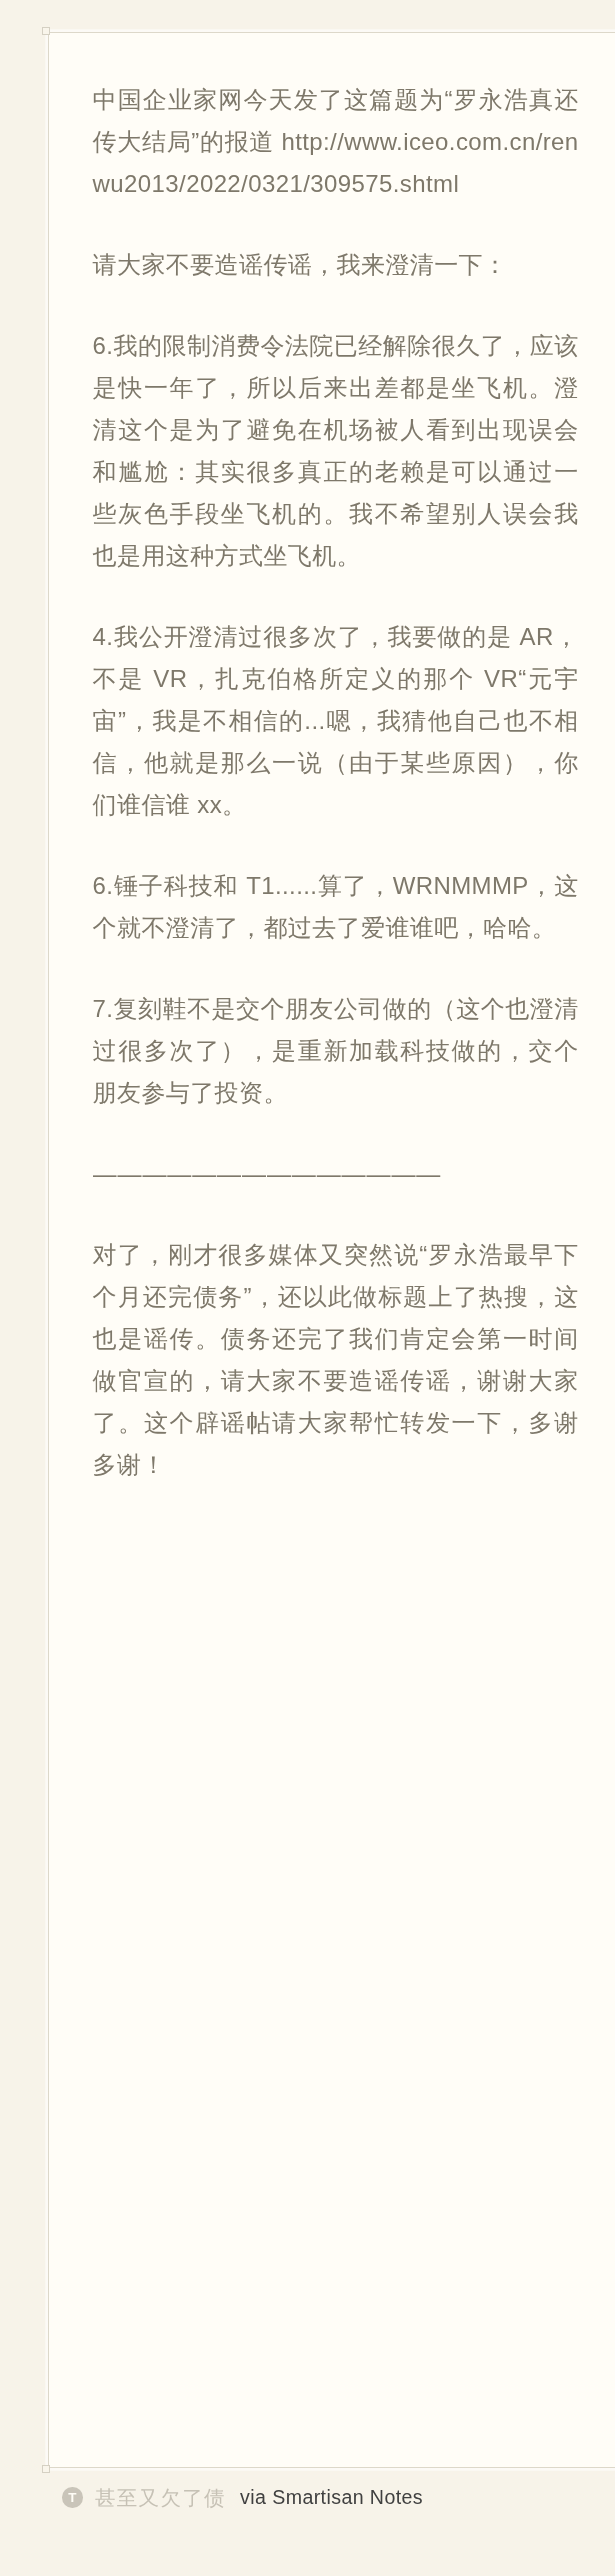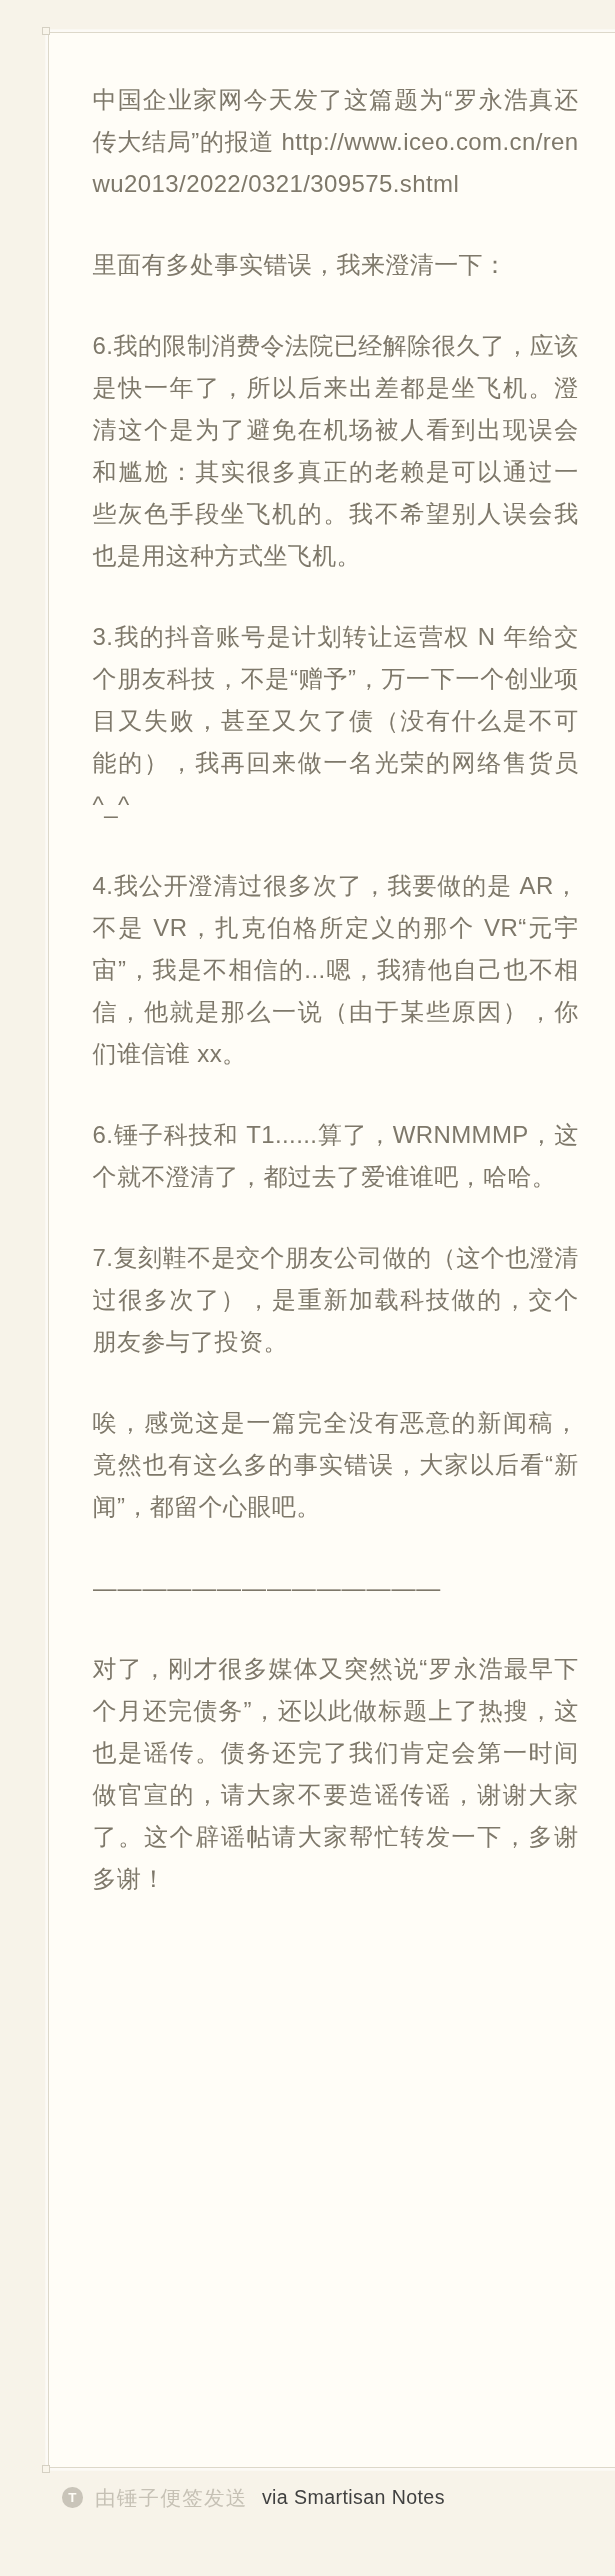--- a/index.html
+++ b/index.html
@@ -50,38 +50,36 @@
 
   <div class="card">
     <div class="corner tl"></div>
     <div class="corner tr"></div>
     <div class="corner bl"></div>
     <div class="corner br"></div>
 
     <div class="content">
       <p><span>中国企业家网今天发了这篇题为“罗永浩真还传大结局”的报道 </span><span class="url">http://www.iceo.com.cn/renwu2013/2022/0321/309575.shtml</span></p>
 
-      <p>里面有多处事实错误，我来澄清一下：</p>
+      <p>请大家不要造谣传谣，我来澄清一下：</p>
 
       <p>6.我的限制消费令法院已经解除很久了，应该是快一年了，所以后来出差都是坐飞机。澄清这个是为了避免在机场被人看到出现误会和尴尬：其实很多真正的老赖是可以通过一些灰色手段坐飞机的。我不希望别人误会我也是用这种方式坐飞机。</p>
-      <p>3.我的抖音账号是计划转让运营权 N 年给交个朋友科技，不是“赠予”，万一下一个创业项目又失败，甚至又欠了债（没有什么是不可能的），我再回来做一名光荣的网络售货员^_^</p>
       <p>4.我公开澄清过很多次了，我要做的是 AR，不是 VR，扎克伯格所定义的那个 VR“元宇宙”，我是不相信的...嗯，我猜他自己也不相信，他就是那么一说（由于某些原因），你们谁信谁 xx。</p>
       <p>6.锤子科技和 T1......算了，WRNMMMP，这个就不澄清了，都过去了爱谁谁吧，哈哈。</p>
       <p>7.复刻鞋不是交个朋友公司做的（这个也澄清过很多次了），是重新加载科技做的，交个朋友参与了投资。</p>
 
-      <p>唉，感觉这是一篇完全没有恶意的新闻稿，竟然也有这么多的事实错误，大家以后看“新闻”，都留个心眼吧。</p>
 
       <p class="separator">——————————————</p>
 
       <p><span>对了，刚才很多媒体又突然说“罗永浩最早下个月还完债务”，还以此做标题上了热搜，这也是谣传。债务还完了我们肯定会第一时间做官宣的，请大家不要造谣传谣，谢谢大家了。这个辟谣帖请大家帮忙转发一下，多谢多谢！</span></p>
     </div>
   </div>
 
   <div class="footer">
     <span class="logo-circle">
         <span>T</span>
       </span>
-    <span class="sent-by">由锤子便签发送</span>
+    <span class="sent-by">甚至又欠了债</span>
     <span class="via">via Smartisan Notes</span>
   </div>
 
 </div>
 
 
 </body></html>

